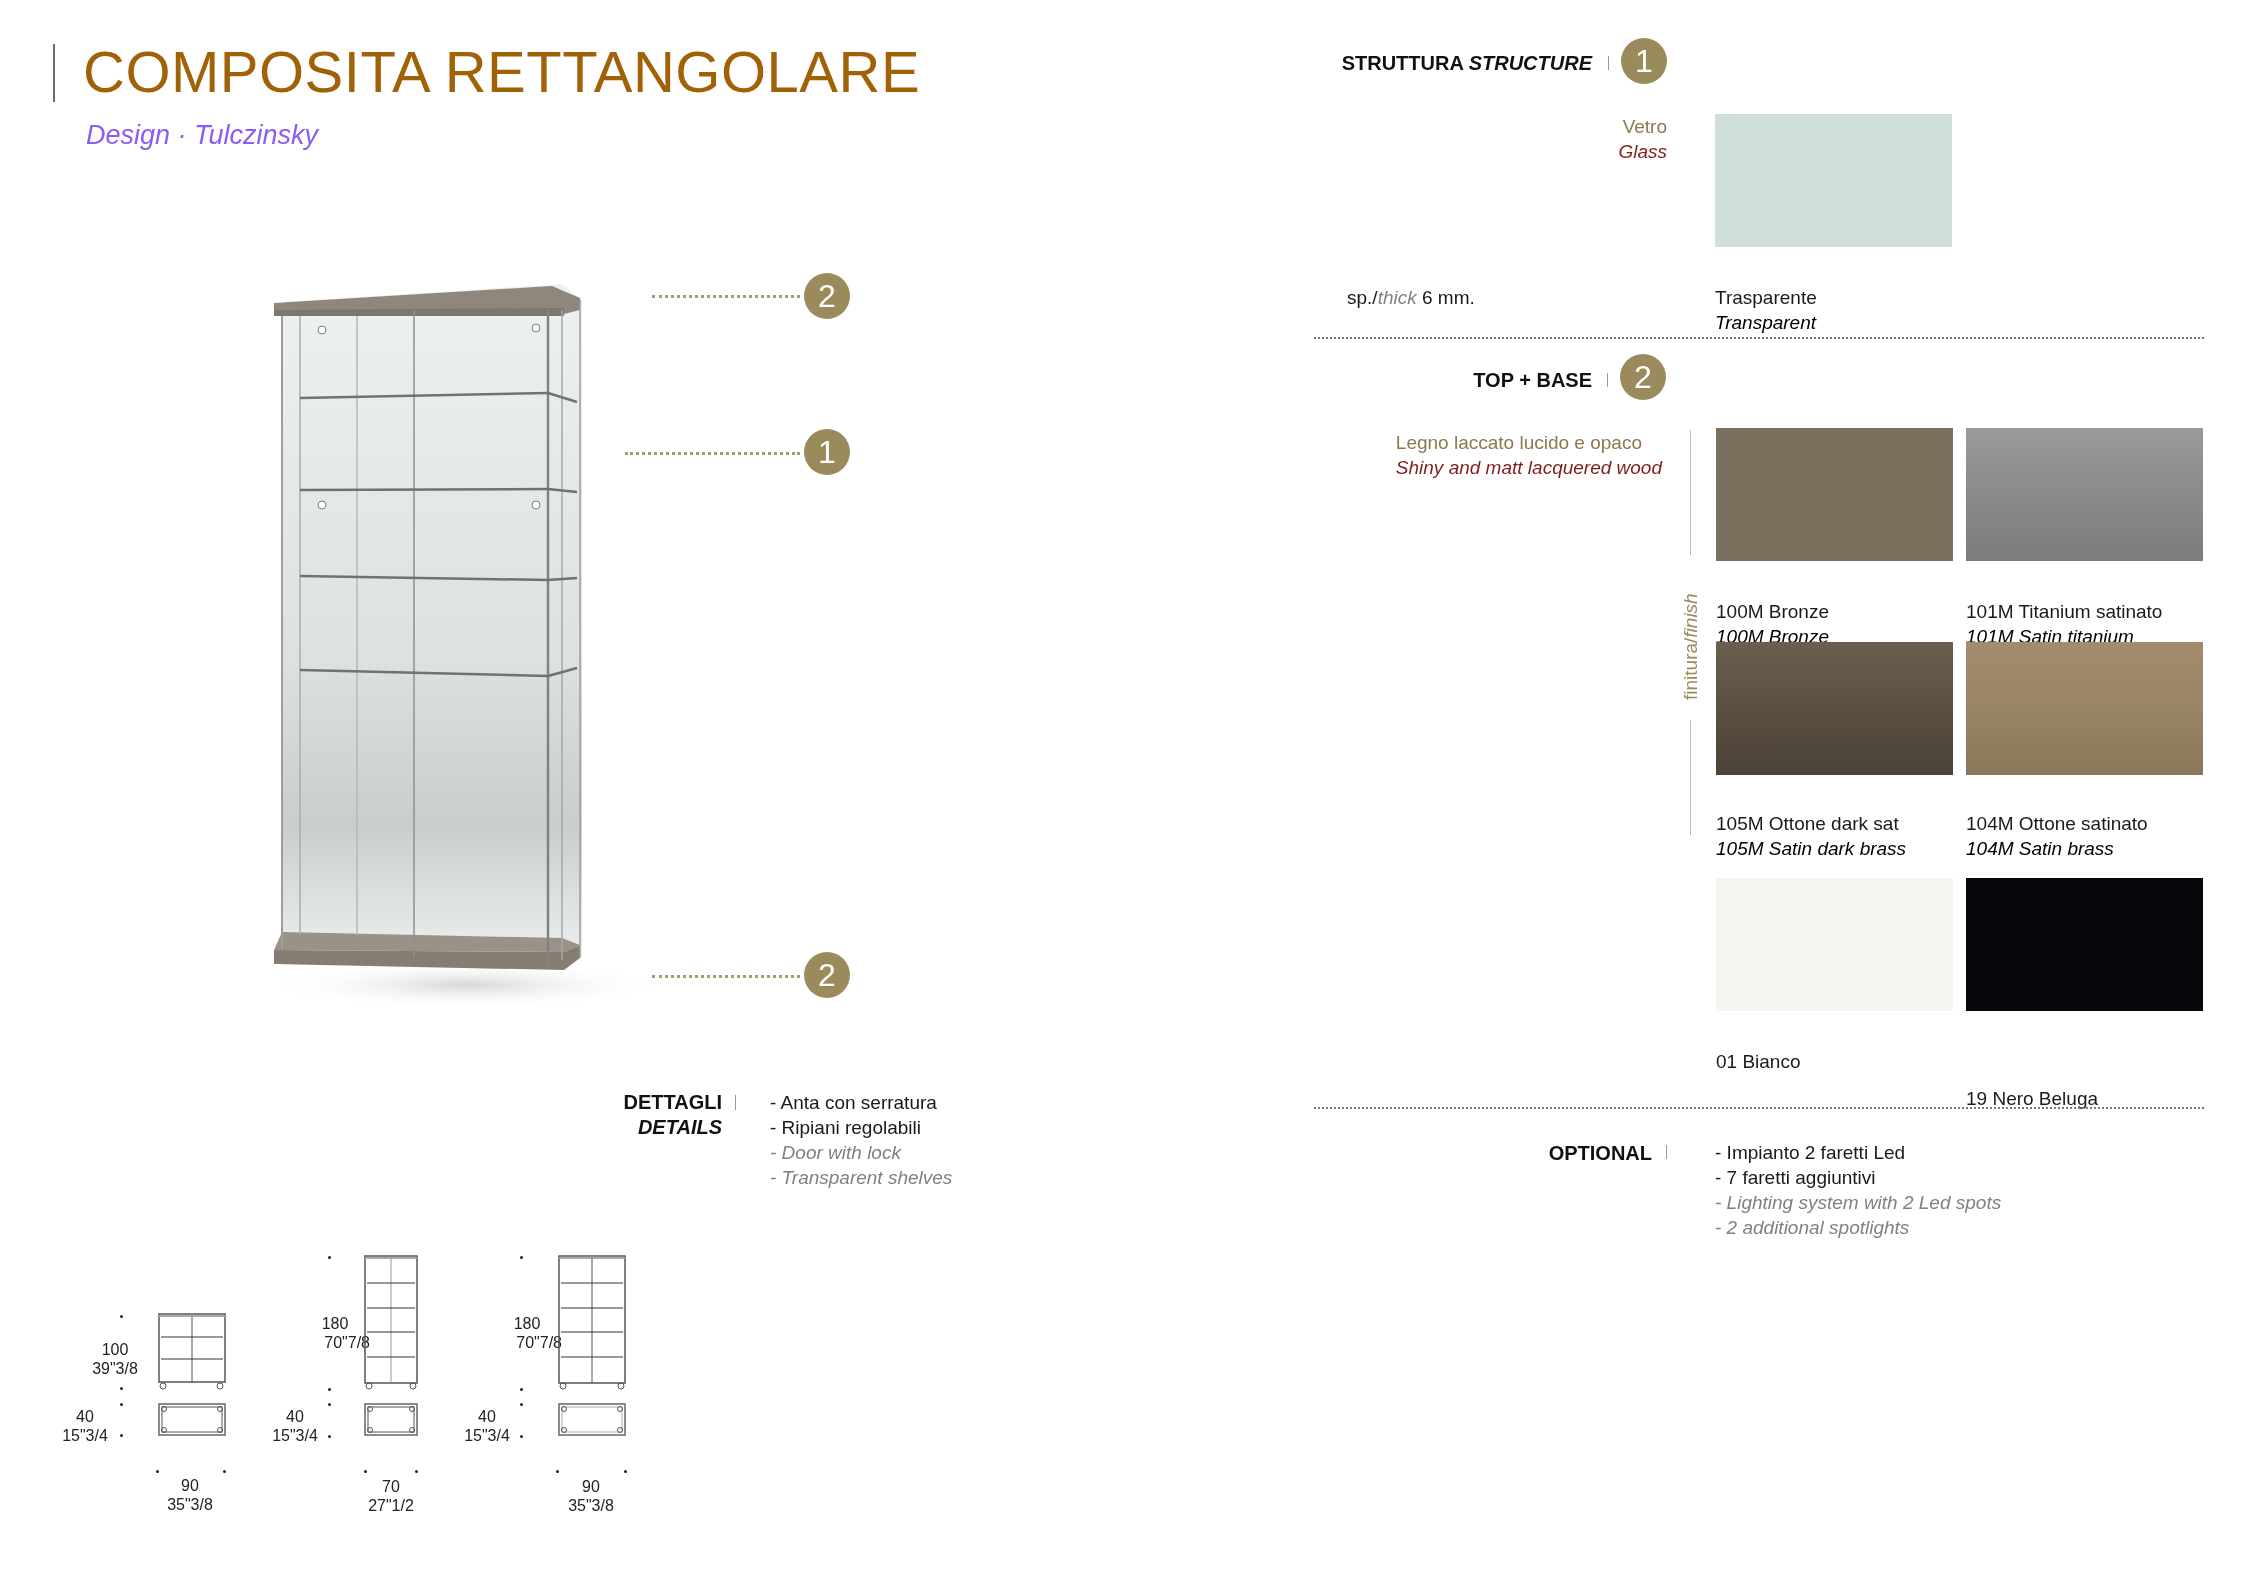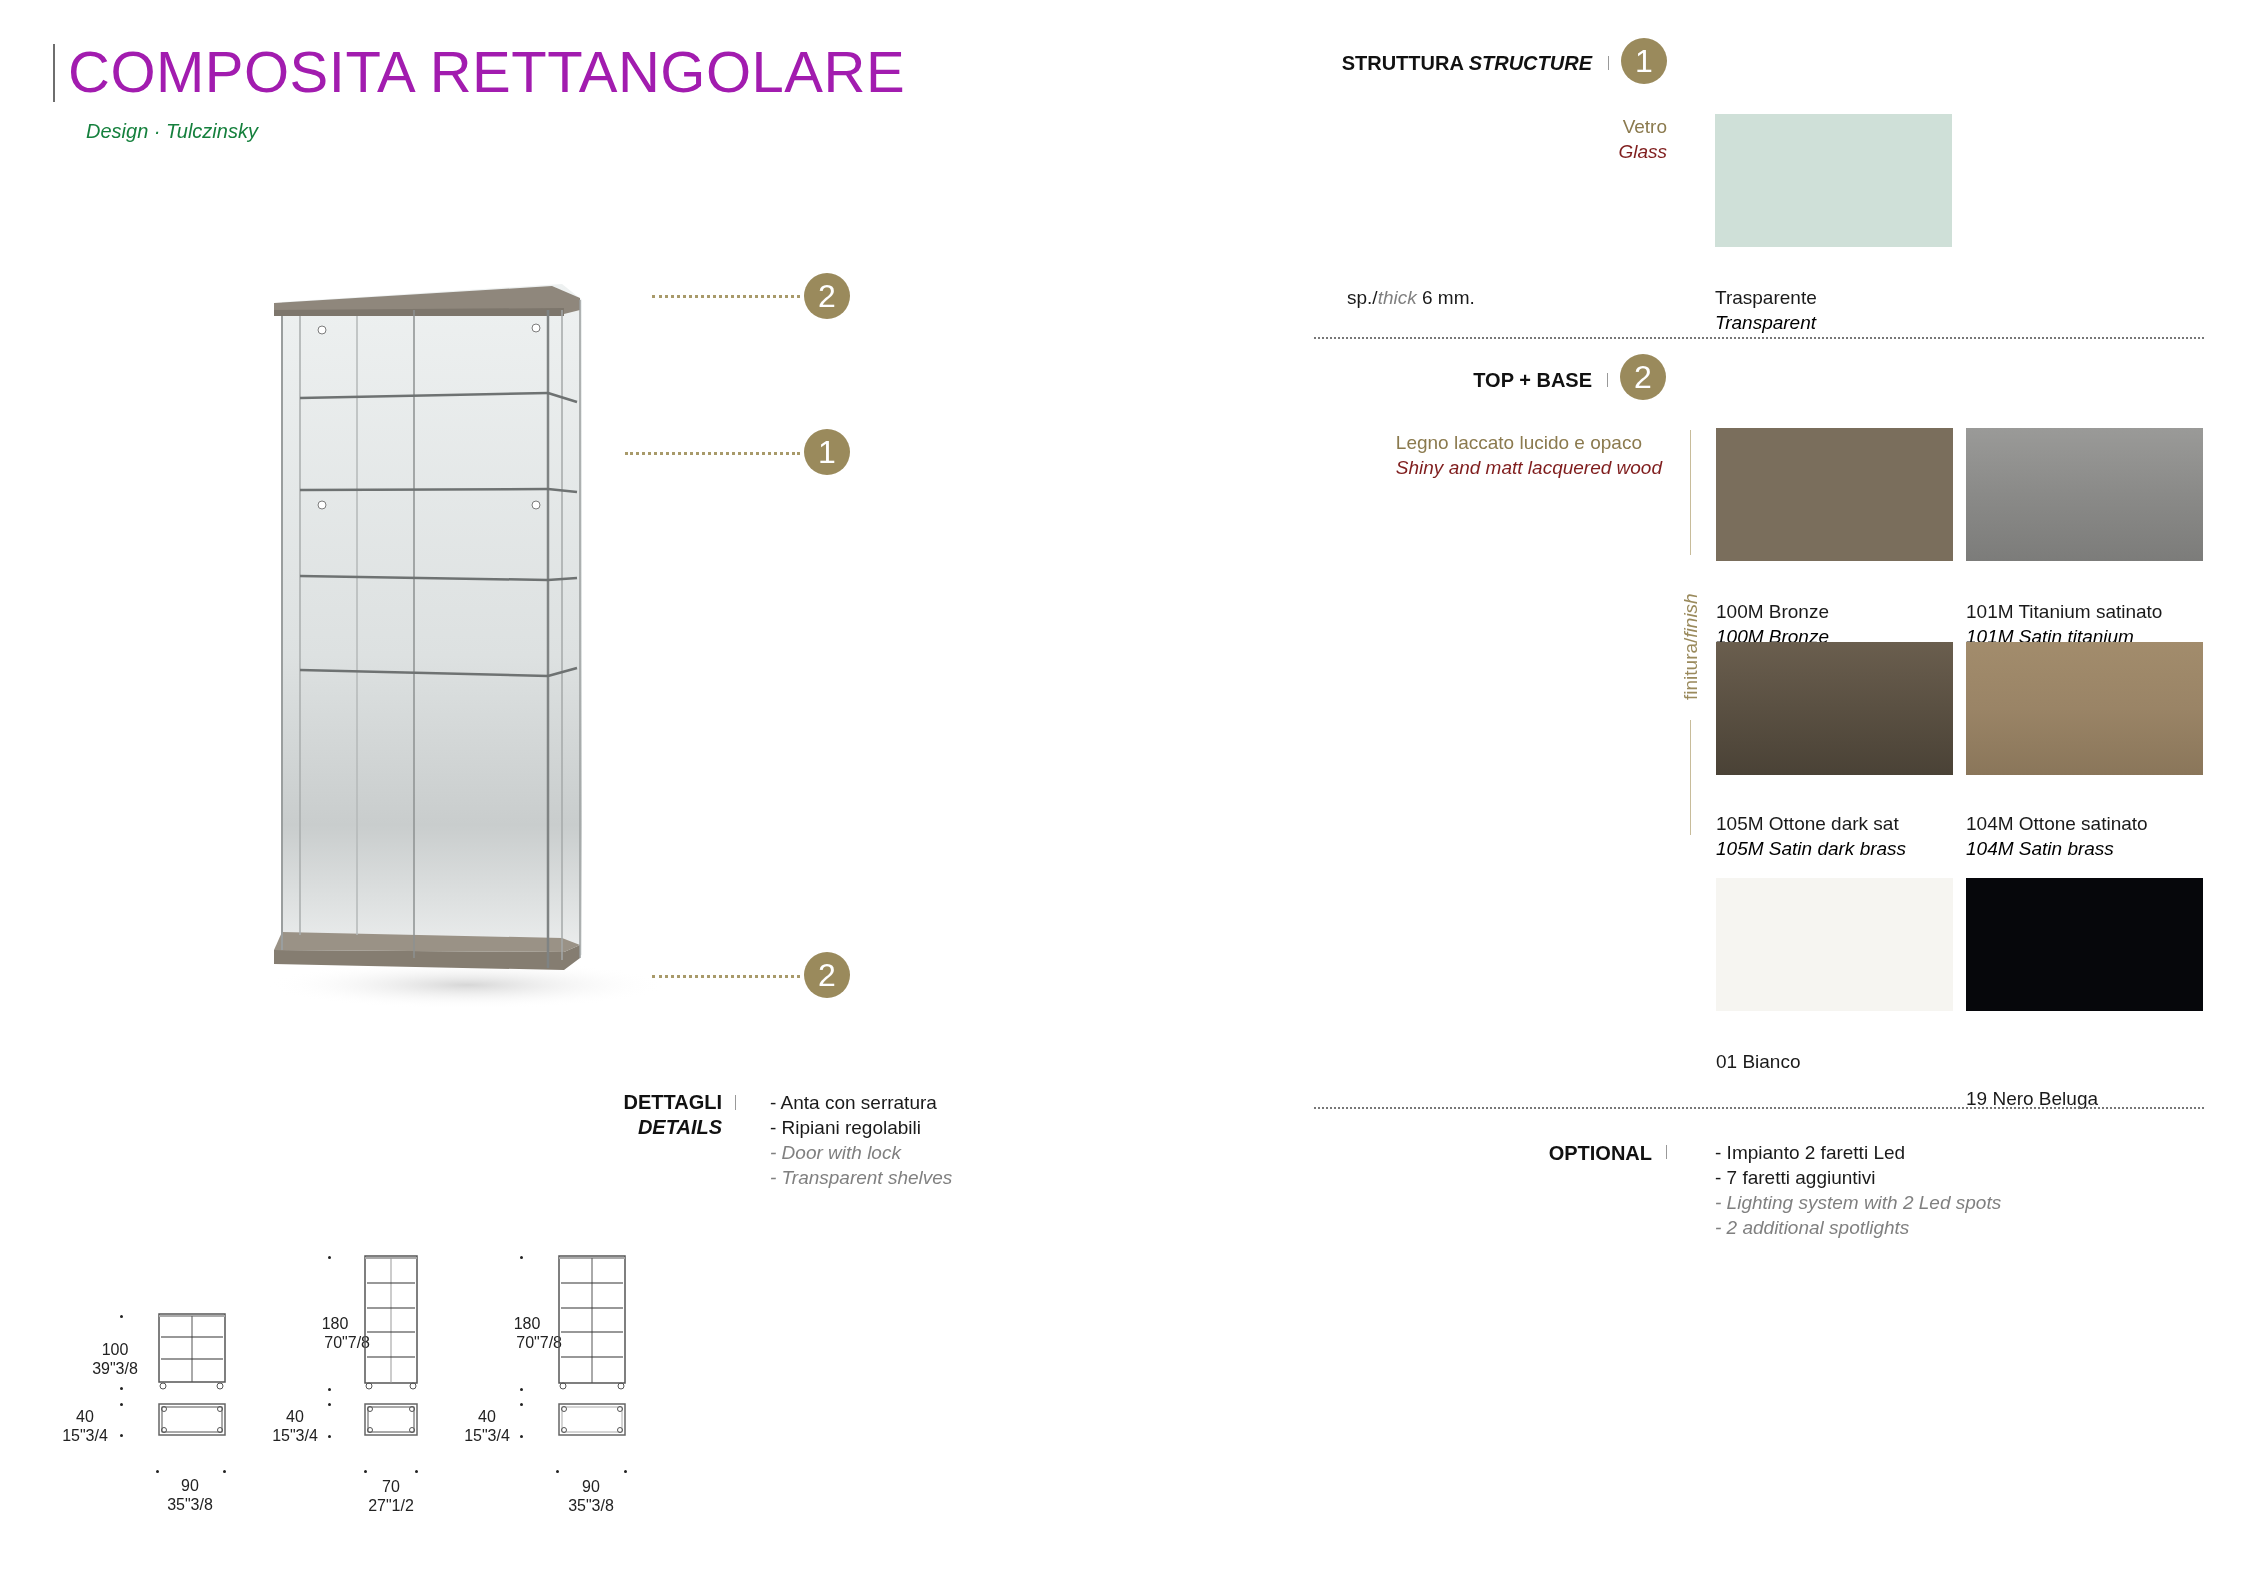--- a/index.html
+++ b/index.html
@@ -1,21 +1,21 @@
 <!DOCTYPE html>
 <html><head>
 <meta charset="utf-8">
 <style>
   html, body { margin:0; padding:0; background:#ffffff; }
   body { width:2250px; height:1592px; position:relative; overflow:hidden;
          font-family:"Liberation Sans", "DejaVu Sans", sans-serif; color:#1a1a1a; }
   .abs { position:absolute; }
   .title-bar { left:53px; top:44px; width:2px; height:58px; background:#6e6e6e; }
-  .title { left:68px; top:38px; font-size:58px; letter-spacing:0.5px; font-weight:400; color:#a21caf; white-space:nowrap; }
-  .subtitle { left:86px; top:120px; font-size:20px; font-style:italic; color:#15803d; }
+  .title { left:83px; top:38px; font-size:58px; letter-spacing:0.5px; font-weight:400; color:#a16207; white-space:nowrap; }
+  .subtitle { left:86px; top:120px; font-size:27px; font-style:italic; color:#8b5cf6; }
 
   
   .cabinet { left:262px; top:270px; width:410px; height:740px; }
   .badge { width:46px; height:46px; border-radius:50%; background:#9a8a5c; color:#fff;
            font-size:32px; line-height:46px; text-align:center; font-weight:300; }
   .callout-line { height:0; border-top:3px dotted #a89a6a; }
 
   
   .sec-head { font-size:20px; font-weight:700; color:#111; white-space:nowrap; text-align:right; }
   .sec-head i { font-style:italic; }

